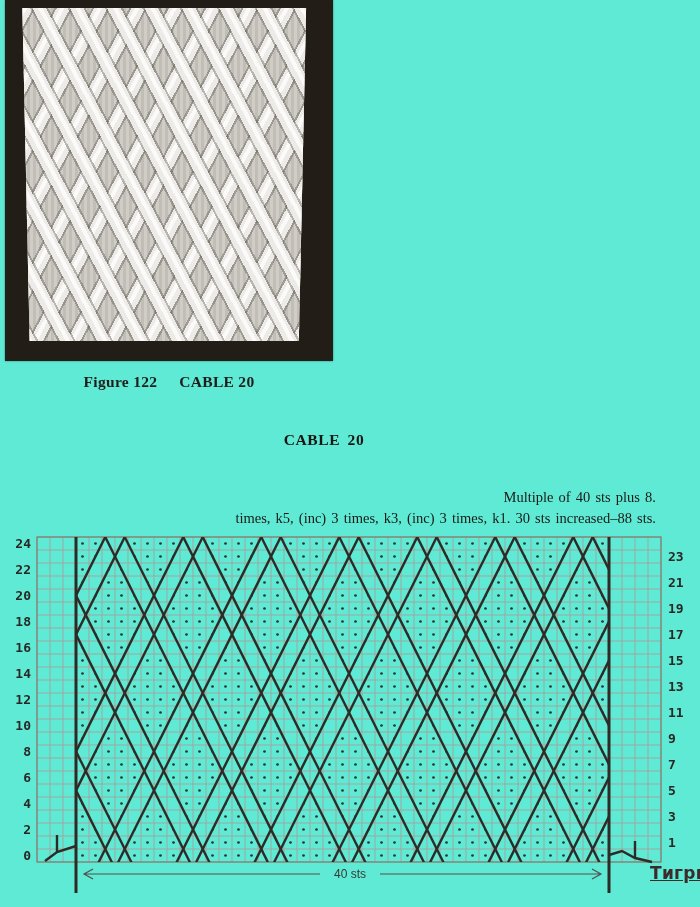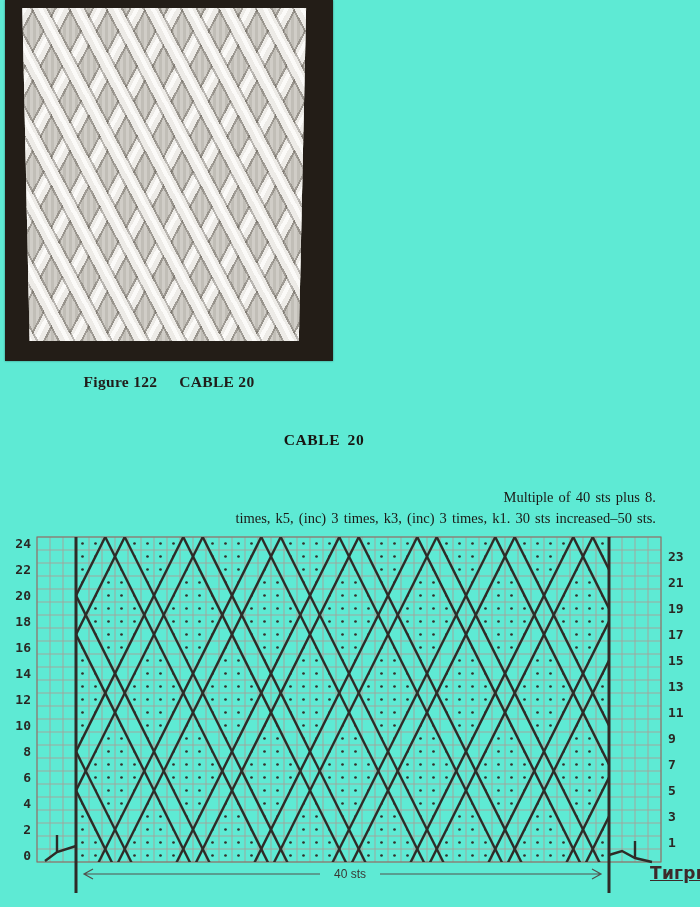--- a/index.html
+++ b/index.html
@@ -71,21 +71,21 @@
   </div>
 
   <div class="figure-caption">
     <span>Figure 122</span><span class="gap"></span><span>CABLE 20</span>
   </div>
 
   <div class="heading">CABLE 20</div>
 
   <div class="instructions">
     <div>Multiple of 40 sts plus 8.</div>
-    <div>times, k5, (inc) 3 times, k3, (inc) 3 times, k1. 30 sts increased–50 sts.</div>
+    <div>times, k5, (inc) 3 times, k3, (inc) 3 times, k1. 30 sts increased–88 sts.</div>
   </div>
 
   <svg id="chart-svg" width="700" height="387" viewBox="0 520 700 387" xmlns="http://www.w3.org/2000/svg">
       <defs>
         <clipPath id="rclip">
           <rect x="76" y="537" width="533" height="325"></rect>
         </clipPath>
         <pattern id="dots" x="37" y="537" width="13" height="13" patternUnits="userSpaceOnUse">
           <circle cx="6.5" cy="6.5" r="1.35" fill="#33302b"></circle>
         </pattern>

